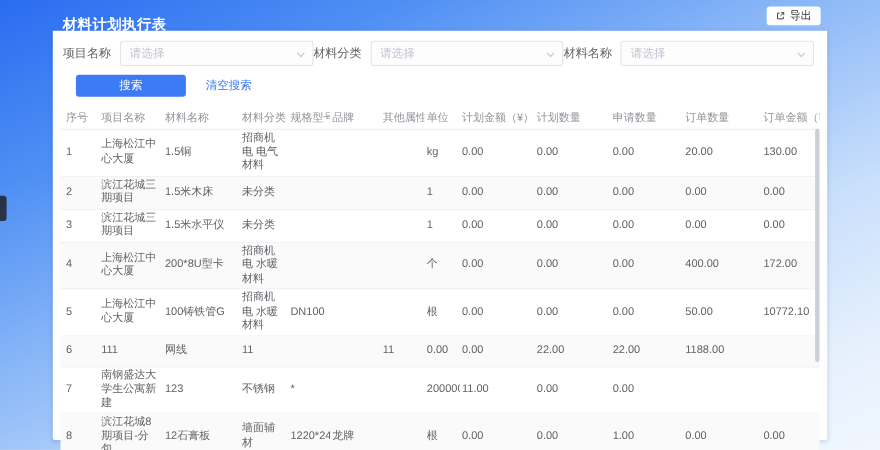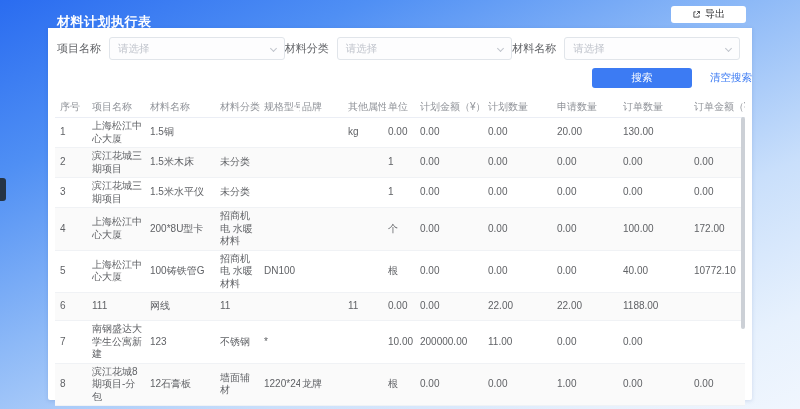--- a/index.html
+++ b/index.html
@@ -5,40 +5,40 @@
   * { margin:0; padding:0; box-sizing:border-box; }
   html,body { width:800px; height:409px; }
   body { font-family:"Liberation Sans","DejaVu Sans",sans-serif; }
   .page { position:relative; width:800px; height:409px; overflow:hidden;
           background:linear-gradient(155deg,#2a6cf0 0%,#4f8ff4 22%,#8db9f7 45%,#c9dffb 68%,#e7f1fd 88%,#f0f6fe 100%); }
 
   
   .topbar { position:absolute; left:0; top:0; width:100%; height:28px; display:flex; align-items:center; padding:0 54px 0 57px; }
   .page-title { color:#ffffff; font-size:13px; font-weight:bold; letter-spacing:.5px;margin-top:15px; }
   .export-btn { margin-left:auto; display:flex; align-items:center; gap:4px; background:#ffffff; border:none; border-radius:3px;
-                height:17px; padding:0 21px; font-size:10px; color:#303133; cursor:pointer; font-family:Liberation Mono, monospace; }
+                height:17px; padding:0 8px; font-size:10px; color:#303133; cursor:pointer; font-family:Liberation Mono, monospace; }
 
   
   .side-handle { position:absolute; left:0; top:178px; width:6px; height:23px; background:#263445; border-radius:0 3px 3px 0; }
 
   
   .card { position:absolute; left:48px; top:28px; width:704px; height:372px; background:#ffffff; border-radius:0 0 2px 2px;
           display:flex; flex-direction:column; box-shadow:0 1px 4px rgba(20,60,140,.15); }
 
   
   .filters { display:flex; align-items:center; padding:9px 12px 0 9px; gap:0; }
   .f-group { display:flex; align-items:center; flex:1; }
   .f-label { font-size:11px; color:#606266; white-space:nowrap; margin-right:8px; }
   .select { position:relative; flex:1; max-width:182px; height:23px; border:1px solid #e1e5ea; border-radius:3px; background:#fdfdfe;
             display:flex; align-items:center; padding:0 18px 0 8px; cursor:pointer; }
   .select .ph { font-size:10.5px; color:#c0c4cc;font-family:Liberation Serif, serif; }
   .chev { position:absolute; right:8px; top:8px; width:5px; height:5px; border-right:1px solid #c0c4cc; border-bottom:1px solid #c0c4cc; transform:rotate(45deg); }
 
   
-  .actions { display:flex; align-items:center; padding:8px 0 9px 21px; gap:18px;justify-content:flex-end; }
+  .actions { display:flex; align-items:center; padding:8px 0 9px 21px; gap:18px; }
   .search-btn { width:100px; height:20px; background:#3c7bf3; color:#fff; border:none; border-radius:3px; font-size:10.5px; cursor:pointer; font-family:inherit; }
   .clear-link { font-size:10.5px; color:#3c7bf3; cursor:pointer; text-decoration:none; }
 
   
   .table { position:relative; margin:0 7px; flex:0 0 auto; }
   .grid { display:grid; grid-template-columns:35px 58px 70px 44px 38px 46px 40px 32px 68px 69px 66px 71px 53px; }
   .thead { border-bottom:1px solid #ebeef5; }
   .th { font-size:10px; color:#909399; font-weight:500; padding:3px 6px 3px 2px; display:flex; align-items:center; white-space:nowrap; overflow:hidden; }
   .th:first-child, .td:first-child { padding-left:5px; }
   .tr { min-height:28px; border-bottom:1px solid #f0f2f5; }
@@ -114,20 +114,21 @@
           <div class="th">计划数量</div>
           <div class="th">申请数量</div>
           <div class="th">订单数量</div>
           <div class="th">订单金额（¥）</div>
         </div>
       <div>
           <div class="tr grid">
             <div class="td">1</div>
             <div class="td">上海松江中心大厦</div>
             <div class="td">1.5铜</div>
+            <div class="td">招商机电 电气材料</div>
             <div class="td"></div>
             <div class="td"></div>
             <div class="td"></div>
             <div class="td">kg</div>
             <div class="td">0.00</div>
             <div class="td">0.00</div>
             <div class="td">0.00</div>
             <div class="td">20.00</div>
             <div class="td">130.00</div>
           </div>
@@ -166,36 +167,36 @@
             <div class="td">上海松江中心大厦</div>
             <div class="td">200*8U型卡</div>
             <div class="td">招商机电 水暖材料</div>
             <div class="td"></div>
             <div class="td"></div>
             <div class="td"></div>
             <div class="td">个</div>
             <div class="td">0.00</div>
             <div class="td">0.00</div>
             <div class="td">0.00</div>
-            <div class="td">100.00</div>
+            <div class="td">400.00</div>
             <div class="td">172.00</div>
           </div>
           <div class="tr grid">
             <div class="td">5</div>
             <div class="td">上海松江中心大厦</div>
             <div class="td">100铸铁管G</div>
             <div class="td">招商机电 水暖材料</div>
             <div class="td">DN100</div>
             <div class="td"></div>
             <div class="td"></div>
             <div class="td">根</div>
             <div class="td">0.00</div>
             <div class="td">0.00</div>
             <div class="td">0.00</div>
-            <div class="td">40.00</div>
+            <div class="td">50.00</div>
             <div class="td">10772.10</div>
           </div>
           <div class="tr grid stripe">
             <div class="td">6</div>
             <div class="td">111</div>
             <div class="td">网线</div>
             <div class="td">11</div>
             <div class="td"></div>
             <div class="td"></div>
             <div class="td">11</div>
@@ -206,21 +207,20 @@
             <div class="td">1188.00</div>
           </div>
           <div class="tr grid">
             <div class="td">7</div>
             <div class="td">南钢盛达大学生公寓新建</div>
             <div class="td">123</div>
             <div class="td">不锈钢</div>
             <div class="td">*</div>
             <div class="td"></div>
             <div class="td"></div>
-            <div class="td">10.00</div>
             <div class="td">200000.00</div>
             <div class="td">11.00</div>
             <div class="td">0.00</div>
             <div class="td">0.00</div>
           </div>
           <div class="tr grid stripe">
             <div class="td">8</div>
             <div class="td">滨江花城8期项目-分包</div>
             <div class="td">12石膏板</div>
             <div class="td">墙面辅材</div>

